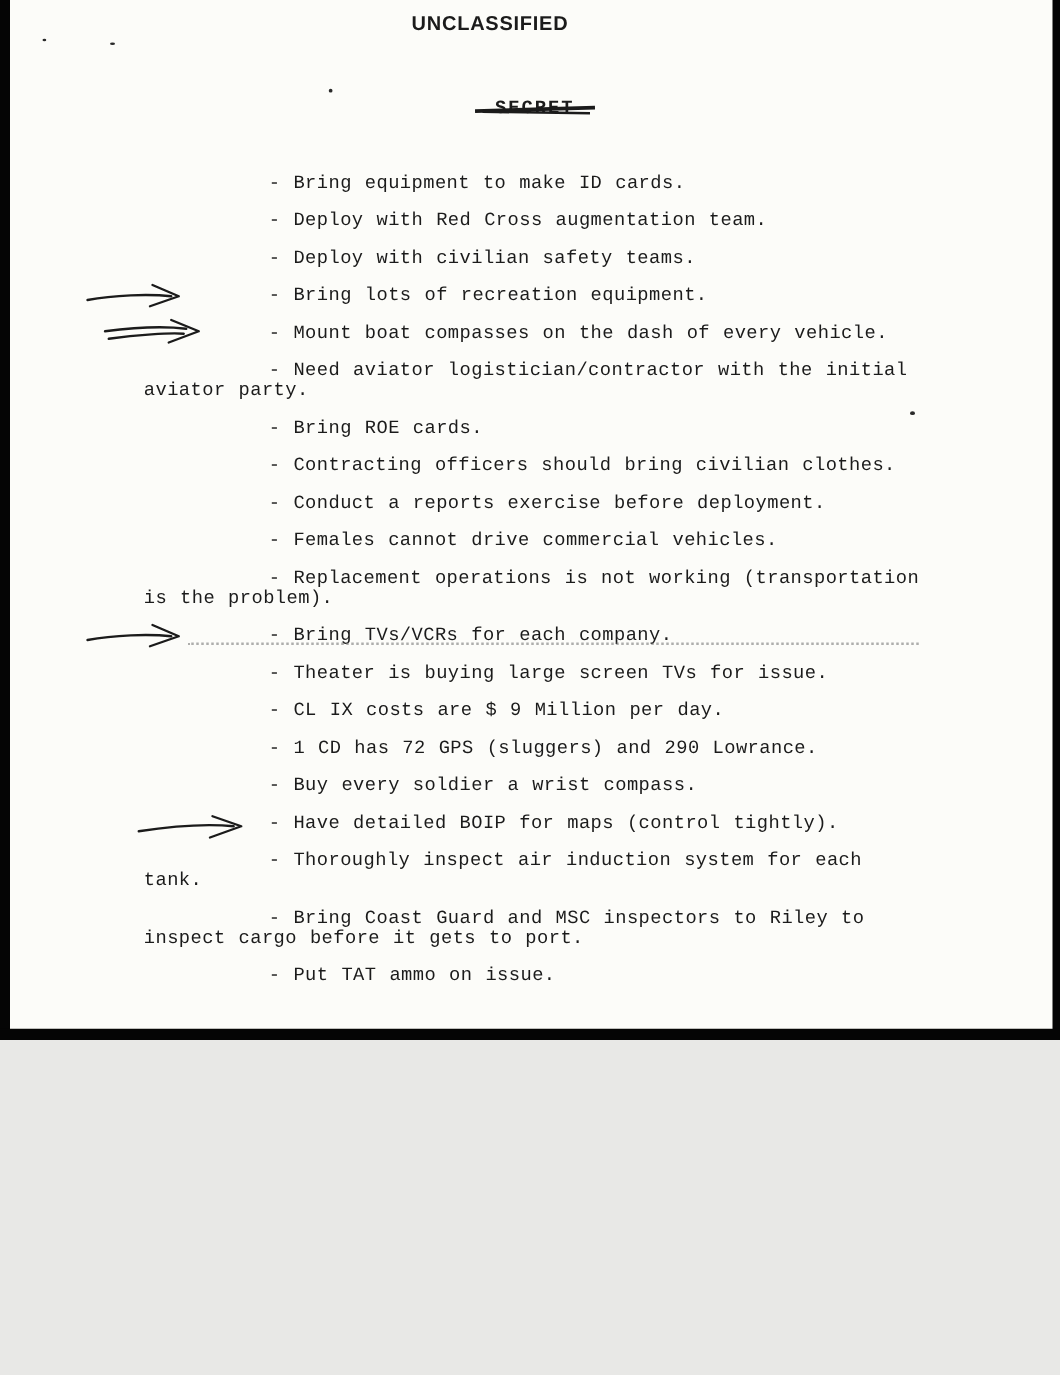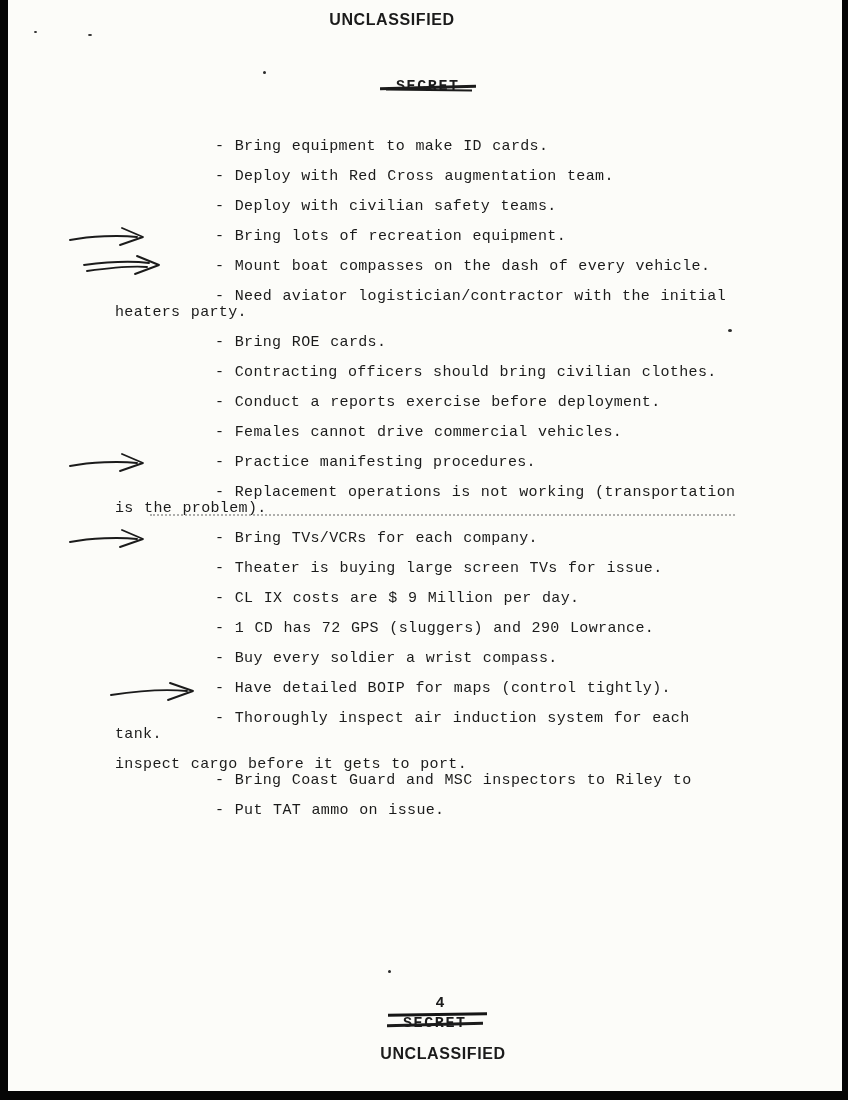--- a/index.html
+++ b/index.html
@@ -1,16 +1,16 @@
 <!DOCTYPE html>
 <html><head>
 <meta charset="utf-8">
 <style>
   html,body{margin:0;padding:0;background:#e8e8e6;}
-  #page{position:relative;width:848px;height:1100px;overflow:hidden;background:var(--paper,#fcfcf9);
+  #page{position:relative;width:848px;height:832px;overflow:hidden;background:var(--paper,#fcfcf9);
         font-family:"Liberation Mono","DejaVu Sans Mono",monospace;color:var(--ink,#1b1b1b);}
   .sans{font-family:"Liberation Sans","DejaVu Sans",sans-serif;}
 
   
   .edge{position:absolute;background:#050505;}
   .edge-left{left:0;top:0;width:8px;height:1100px;}
   .edge-right{right:0;top:0;width:6px;height:1100px;}
   .edge-bottom{left:0;bottom:0;width:848px;height:9px;}
 
   
@@ -103,21 +103,21 @@
           </svg></span>
       <div class="lines">
           <div class="line first">- Mount boat compasses on the dash of every vehicle.</div>
         </div>
     </div>
 
     <div class="bullet">
 
       <div class="lines">
           <div class="line first">- Need aviator logistician/contractor with the initial</div>
-          <div class="line">heaters party.</div>
+          <div class="line">aviator party.</div>
         </div>
     </div>
 
     <div class="bullet">
 
       <div class="lines">
           <div class="line first">- Bring ROE cards.</div>
         </div>
     </div>
 
@@ -134,46 +134,37 @@
           <div class="line first">- Conduct a reports exercise before deployment.</div>
         </div>
     </div>
 
     <div class="bullet">
 
       <div class="lines">
           <div class="line first">- Females cannot drive commercial vehicles.</div>
         </div>
     </div>
+
+
+    <div class="bullet">
+
+      <div class="lines">
+          <div class="line first">- Replacement operations is not working (transportation</div>
+          <div class="line">is the problem).</div>
+        </div>
+    </div>
+
 
     <div class="bullet">
       <span class="arrow-slot arrow-single"><svg width="82" height="26" viewBox="0 0 82 26">
             <path d="M3 16 C 24 12, 52 11, 70 13"></path>
             <path d="M55 4 L 76 13 L 53 21"></path>
           </svg></span>
       <div class="lines">
-          <div class="line first">- Practice manifesting procedures.</div>
-        </div>
-    </div>
-
-    <div class="bullet">
-
-      <div class="lines">
-          <div class="line first">- Replacement operations is not working (transportation</div>
-          <div class="line">is the problem).</div>
-        </div>
-    </div>
-
-
-    <div class="bullet">
-      <span class="arrow-slot arrow-single"><svg width="82" height="26" viewBox="0 0 82 26">
-            <path d="M3 16 C 24 12, 52 11, 70 13"></path>
-            <path d="M55 4 L 76 13 L 53 21"></path>
-          </svg></span>
-      <div class="lines">
           <div class="line first">- Bring TVs/VCRs for each company.</div>
         </div>
     </div>
 
     <div class="bullet">
 
       <div class="lines">
           <div class="line first">- Theater is buying large screen TVs for issue.</div>
         </div>
     </div>
@@ -216,22 +207,22 @@
 
       <div class="lines">
           <div class="line first">- Thoroughly inspect air induction system for each</div>
           <div class="line">tank.</div>
         </div>
     </div>
 
     <div class="bullet">
 
       <div class="lines">
+          <div class="line first">- Bring Coast Guard and MSC inspectors to Riley to</div>
           <div class="line">inspect cargo before it gets to port.</div>
-          <div class="line first">- Bring Coast Guard and MSC inspectors to Riley to</div>
         </div>
     </div>
 
     <div class="bullet">
 
       <div class="lines">
           <div class="line first">- Put TAT ammo on issue.</div>
         </div>
     </div>
   </div>

